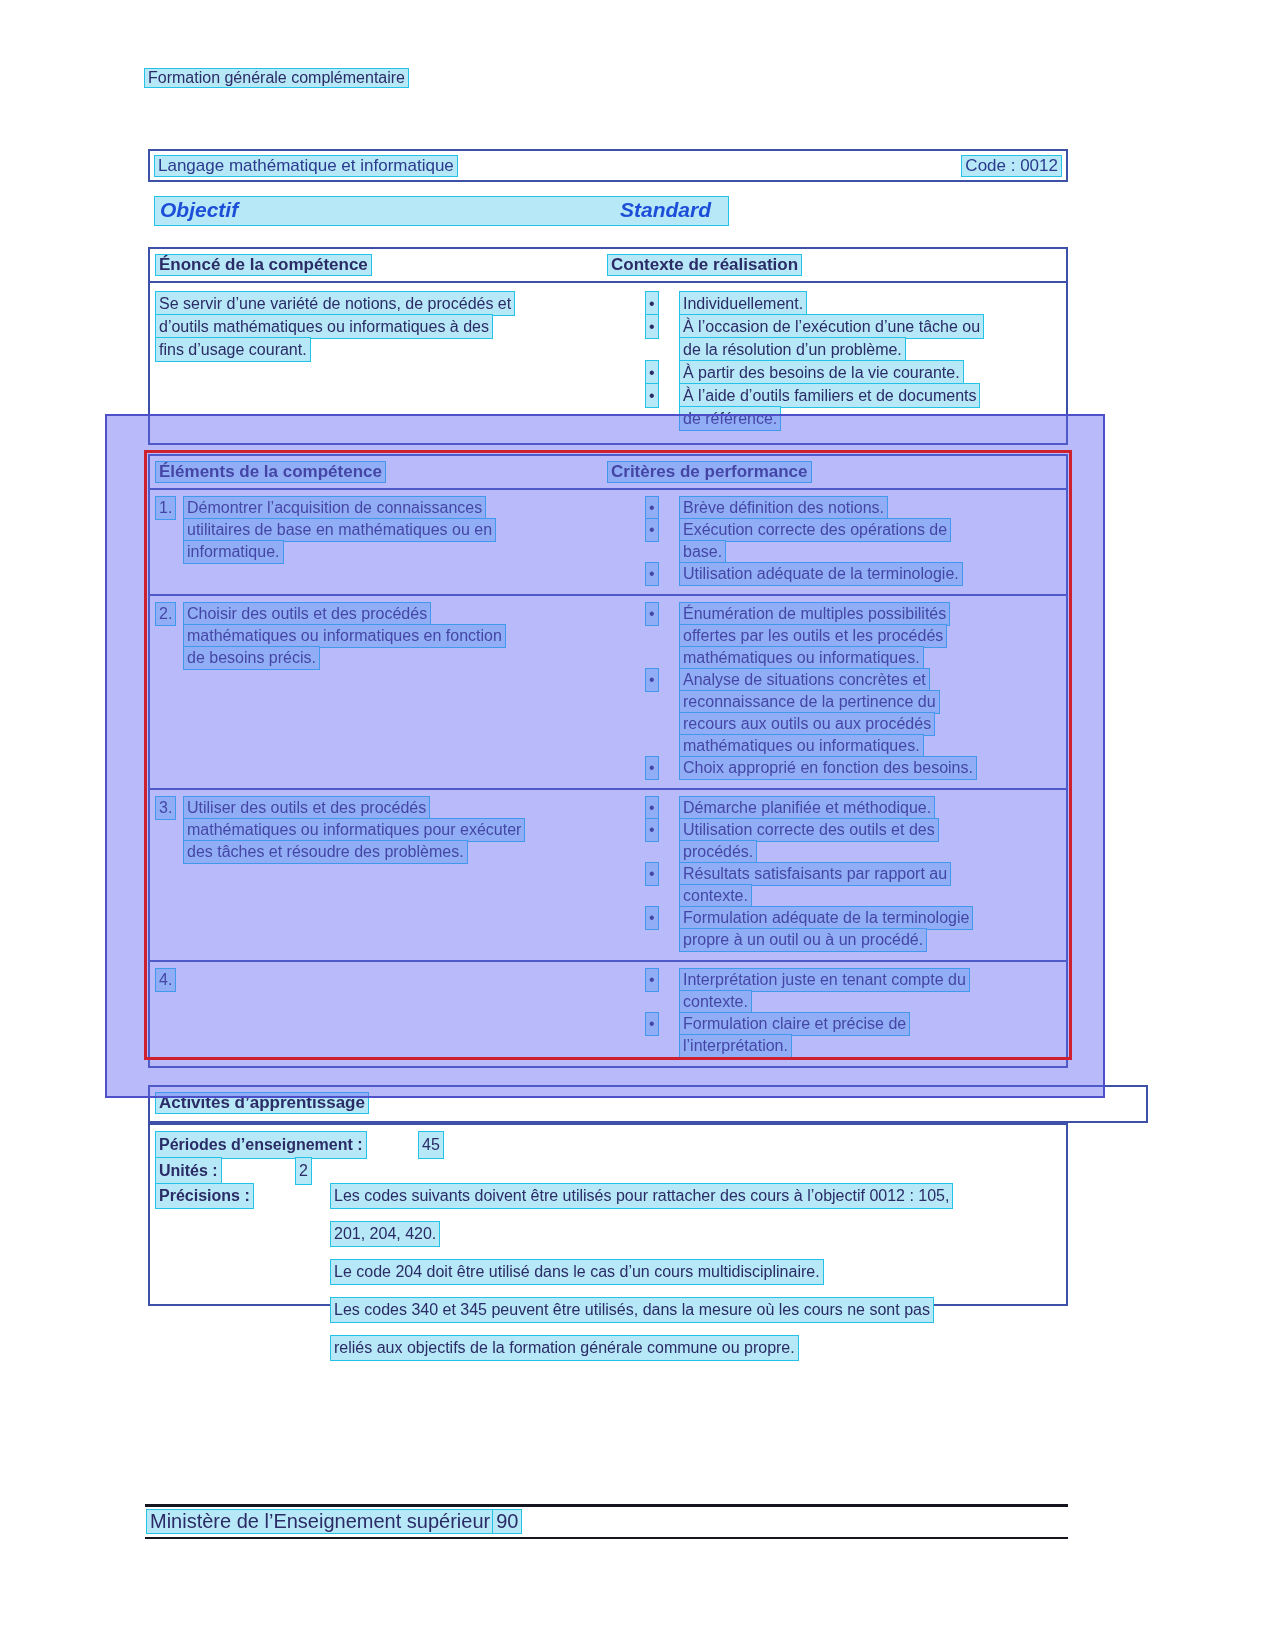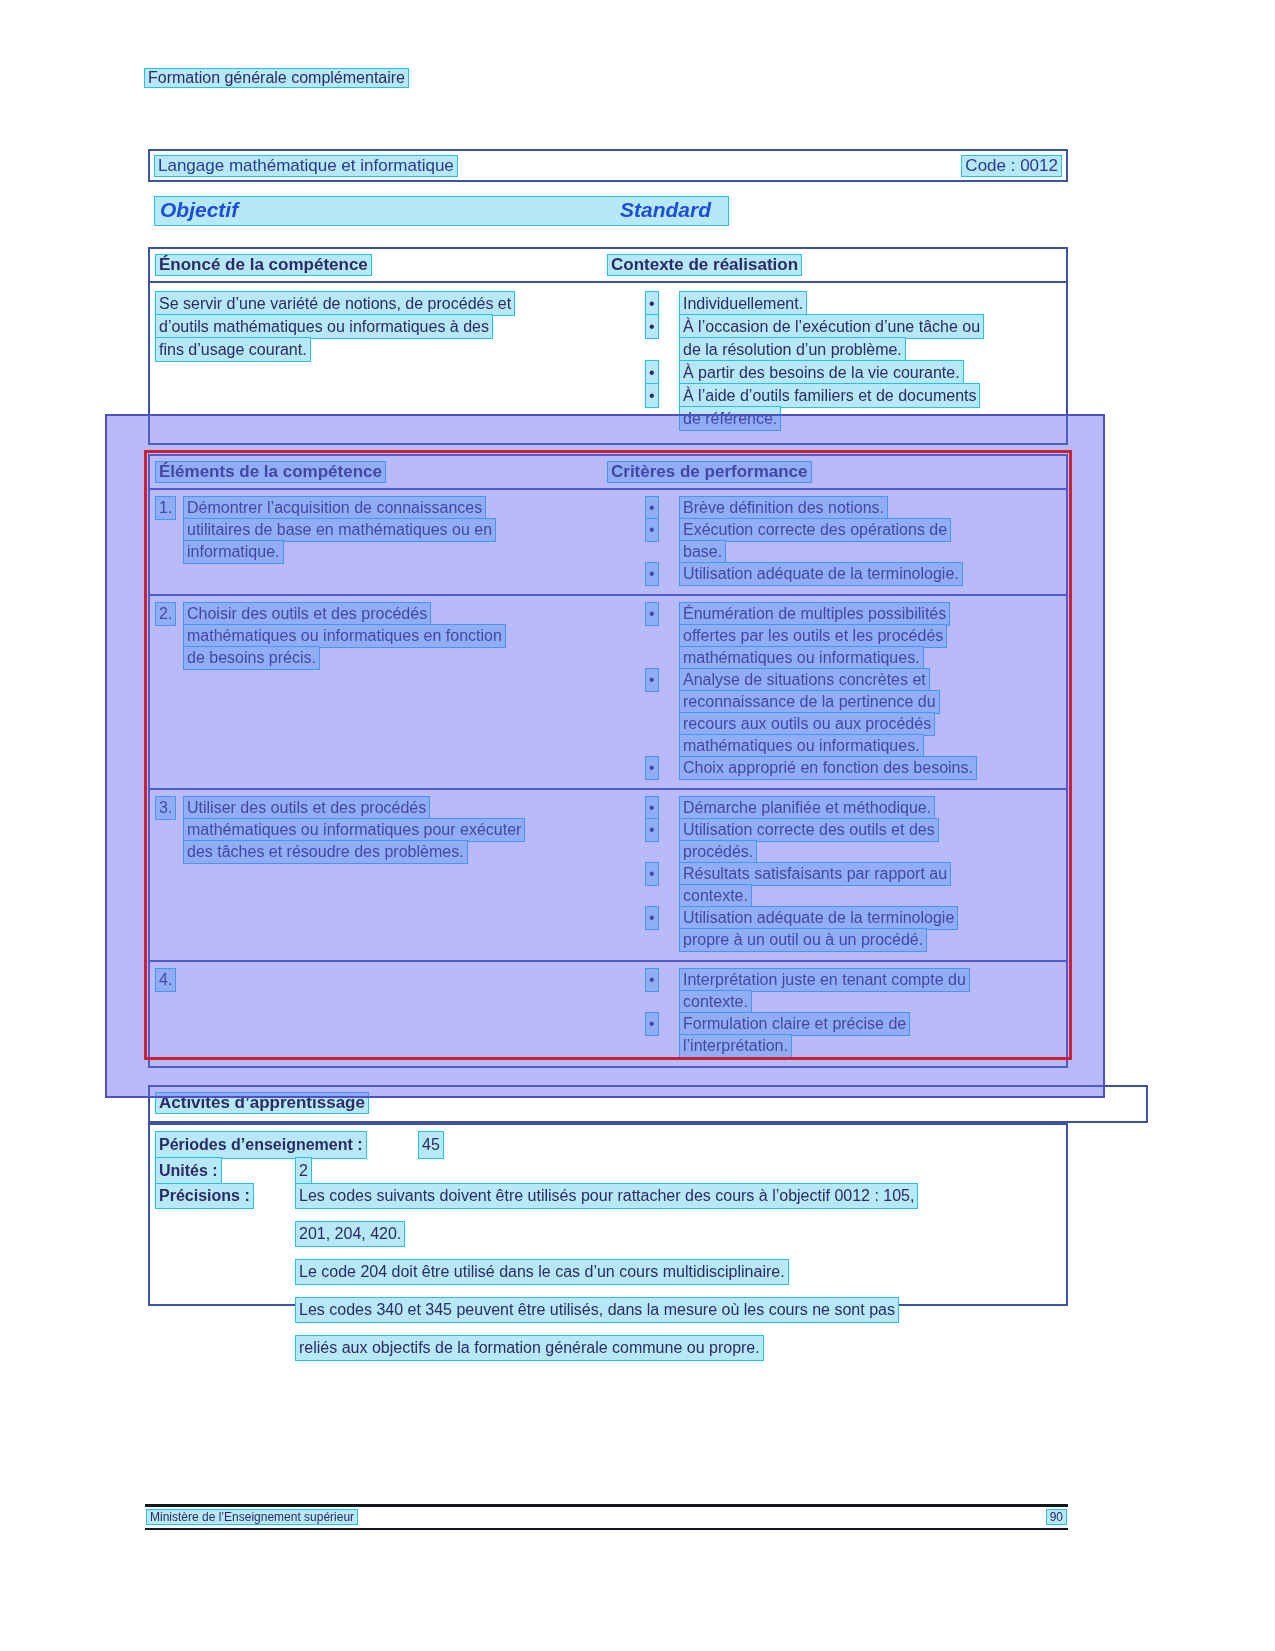--- a/index.html
+++ b/index.html
@@ -105,22 +105,22 @@
   .dcell-wide { width: 263px; }
   .dcell { width: 140px; }
   .plines .line { height: 38px; line-height: 24px; }
 
   
   #footer {
     left: 145px; top: 1504px; width: 923px;
     border-top: 3px solid #15151f;
     border-bottom: 2px solid #15151f;
     padding: 3px 2px 4px;
-    display: flex; justify-content: space-between;
-    font-size: 12px;
+    display: flex; justify-content: flex-start;
+    font-size: 20px;
   }
 </style>
 </head>
 <body>
 
 <div class="page">
 
   <div class="abs" id="breadcrumb">
     <span class="hl">Formation générale complémentaire</span>
   </div>
@@ -277,21 +277,21 @@
         <div class="bullet">
           <span class="mark"><span class="hl">•</span></span>
           <div class="blines">
             <div class="line"><span class="hl">Résultats satisfaisants par rapport au</span></div>
             <div class="line"><span class="hl">contexte.</span></div>
           </div>
         </div>
         <div class="bullet">
           <span class="mark"><span class="hl">•</span></span>
           <div class="blines">
-            <div class="line"><span class="hl">Utilisation adéquate de la terminologie</span></div>
+            <div class="line"><span class="hl">Formulation adéquate de la terminologie</span></div>
             <div class="line"><span class="hl">propre à un outil ou à un procédé.</span></div>
           </div>
         </div>
       </div>
     </div>
 
     <div class="t2row">
       <div class="left">
         <span class="num"><span class="hl">4.</span></span>
       </div>
@@ -320,21 +320,21 @@
 
   <div class="abs" id="details">
     <div class="drow">
       <span class="dcell-wide"><span class="hl b">Périodes d’enseignement :</span></span>
       <span class="hl">45</span>
     </div>
     <div class="drow">
       <span class="dcell"><span class="hl b">Unités :</span></span>
       <span class="hl">2</span>
     </div>
-    <div class="drow-prec" style="display:flex;">
+    <div class="drow-prec" style="display:flex;gap:35px;">
       <span class="dcell" style="line-height:24px;"><span class="hl b">Précisions :</span></span>
       <div class="plines">
         <div class="line"><span class="hl">Les codes suivants doivent être utilisés pour rattacher des cours à l’objectif 0012 : 105,</span></div>
         <div class="line"><span class="hl">201, 204, 420.</span></div>
         <div class="line"><span class="hl">Le code 204 doit être utilisé dans le cas d’un cours multidisciplinaire.</span></div>
         <div class="line"><span class="hl">Les codes 340 et 345 peuvent être utilisés, dans la mesure où les cours ne sont pas</span></div>
         <div class="line"><span class="hl">reliés aux objectifs de la formation générale commune ou propre.</span></div>
       </div>
     </div>
   </div>

